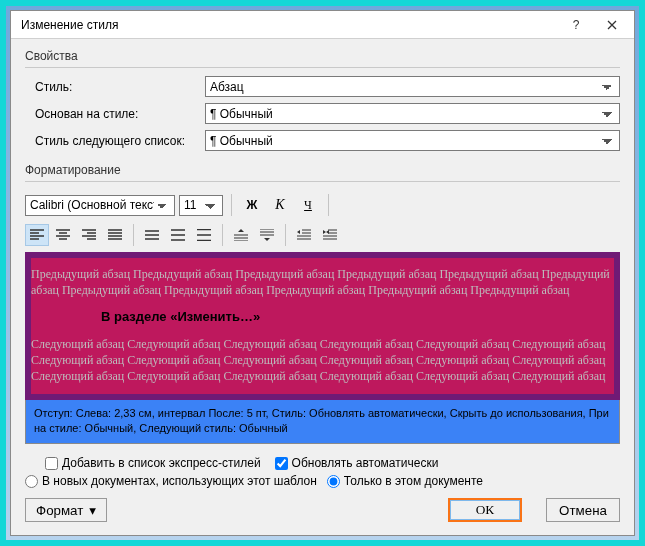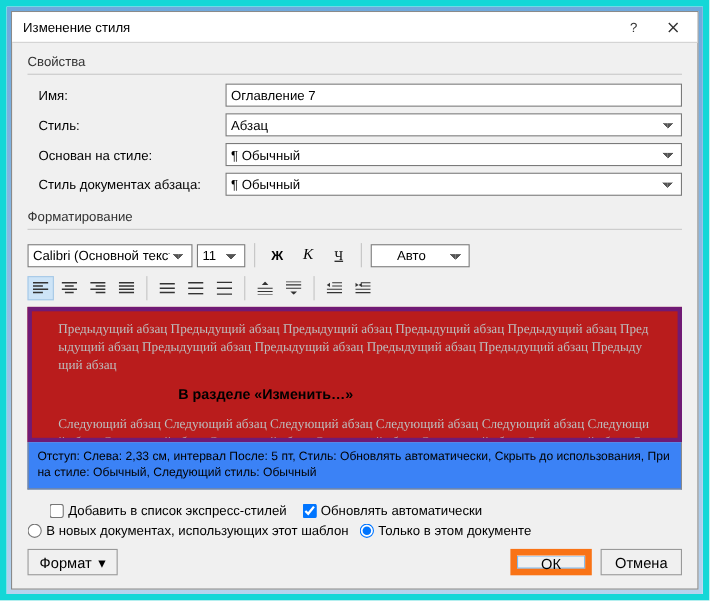--- a/index.html
+++ b/index.html
@@ -25,32 +25,32 @@
   .sep { width: 1px; height: 22px; background: #c4c4c4; margin: 0 4px; }
   .ico-btn { min-width: 24px; height: 22px; border: 1px solid transparent; display: inline-flex; align-items: center; justify-content: center; padding: 0 4px; cursor: default; }
   .ico-btn.active { border: 1px solid #a6c8e6; background: #cde4f7; }
   .bold { font-weight: bold; }
   .italic { font-style: italic; font-family: "Times New Roman", serif; font-size: 14px; }
   .underline { text-decoration: underline; font-family: "Times New Roman", serif; }
   .color-pick { display: flex; align-items: center; }
   .color-pick select { width: 90px; text-align: center; }
   .align-bar { display: flex; align-items: center; gap: 2px; margin-bottom: 6px; }
   .align-ico svg { display: block; }
-  .preview { border: 4px solid #701a75; background: #b91c1c; height: 148px; padding: 8px 24px; overflow: hidden; line-height: 1.35; font-family: "Times New Roman", serif; font-size: 12px; }
+  .preview { border: 6px solid #701a75; background: #be185d; height: 148px; padding: 8px 0; overflow: hidden; line-height: 1.35; font-family: "Times New Roman", serif; font-size: 12px; }
   .prev-gray { color: #bdbdbd; word-break: break-all; }
-  .prev-black { color: #000; font-weight: bold; font-family: "Segoe UI", sans-serif; font-size: 13px; margin: 10px 0 10px 109px; }
+  .prev-black { color: #000; font-weight: bold; font-family: "Segoe UI", sans-serif; font-size: 13px; margin: 10px 0 10px 70px; }
   .desc { border: 1px solid #8a8a8a; border-top: none; background: #3b82f6; padding: 6px 8px; font-size: 11px; line-height: 1.35; height: 44px; }
   .chk-row { display: flex; align-items: center; gap: 14px; margin-top: 12px; padding-left: 20px; }
   .chk { display: inline-flex; align-items: center; gap: 4px; }
   .chk input { margin: 0; }
   .rad-row { display: flex; align-items: center; gap: 10px; margin-top: 4px; }
-  .footer { display: flex; align-items: center; margin-top: 10px; gap: 8px; }
+  .footer { display: flex; align-items: center; margin-top: 10px; gap: 24px; }
   .footer .spacer { flex: 1; }
   .btn { height: 24px; min-width: 74px; border: 1px solid #999; background: #f0f0f0; cursor: default; padding: 0 10px; }
-  .btn.default { border: 6px solid #f97316; box-shadow: inset 0 0 0 1px #7db8ec; }
+  .btn.default { border: 2px solid #f97316; box-shadow: inset 0 0 0 1px #7db8ec; font-family: Liberation Serif, serif; }
   .fmt-menu { display: inline-flex; align-items: center; gap: 6px; }
 </style>
 </head>
 <body>
 
 <div class="frame">
   <div class="behind"></div>
   <div class="dialog">
     <div class="titlebar">
       <div class="t">Изменение стиля</div>
@@ -60,50 +60,43 @@
             <path d="M1 1 L9 9 M9 1 L1 9" stroke="currentColor" stroke-width="1.3"></path>
           </svg>
       </div>
     </div>
 
     <div class="body">
       <div class="group-lbl">Свойства</div>
       <hr class="hr">
 
       <div class="row">
-        <div class="lab">Имя:</div>
-        <div class="ctl"><input type="text" class="sel-hl" value="Оглавление 7" style=""></div>
-      </div>
-      <div class="row">
         <div class="lab">Стиль:</div>
         <div class="ctl"><select><option>Абзац</option></select></div>
       </div>
       <div class="row">
         <div class="lab">Основан на стиле:</div>
         <div class="ctl"><select><option>¶ Обычный</option></select></div>
       </div>
       <div class="row">
-        <div class="lab">Стиль документах абзаца:</div>
+        <div class="lab">Стиль следующего список:</div>
         <div class="ctl"><select><option>¶ Обычный</option></select></div>
       </div>
 
       <div class="group-lbl" style="margin-top:6px">Форматирование</div>
       <hr class="hr">
 
       <div class="fmt-bar">
         <select class="fmt-font"><option>Calibri (Основной текст)</option></select>
         <select class="fmt-size"><option>11</option></select>
         <div class="sep"></div>
         <div class="ico-btn bold">Ж</div>
         <div class="ico-btn italic">К</div>
         <div class="ico-btn underline">Ч</div>
         <div class="sep"></div>
-        <div class="color-pick">
-            <select><option>Авто</option></select>
-          </div>
       </div>
 
       <div class="align-bar">
         <div class="ico-btn active align-ico">
             <svg width="14" height="12">
               <path d="M0 1h14M0 4h9M0 7h14M0 10h9" stroke="#333" stroke-width="1.4"></path>
             </svg>
           </div>
         <div class="ico-btn align-ico">
             <svg width="14" height="12">

